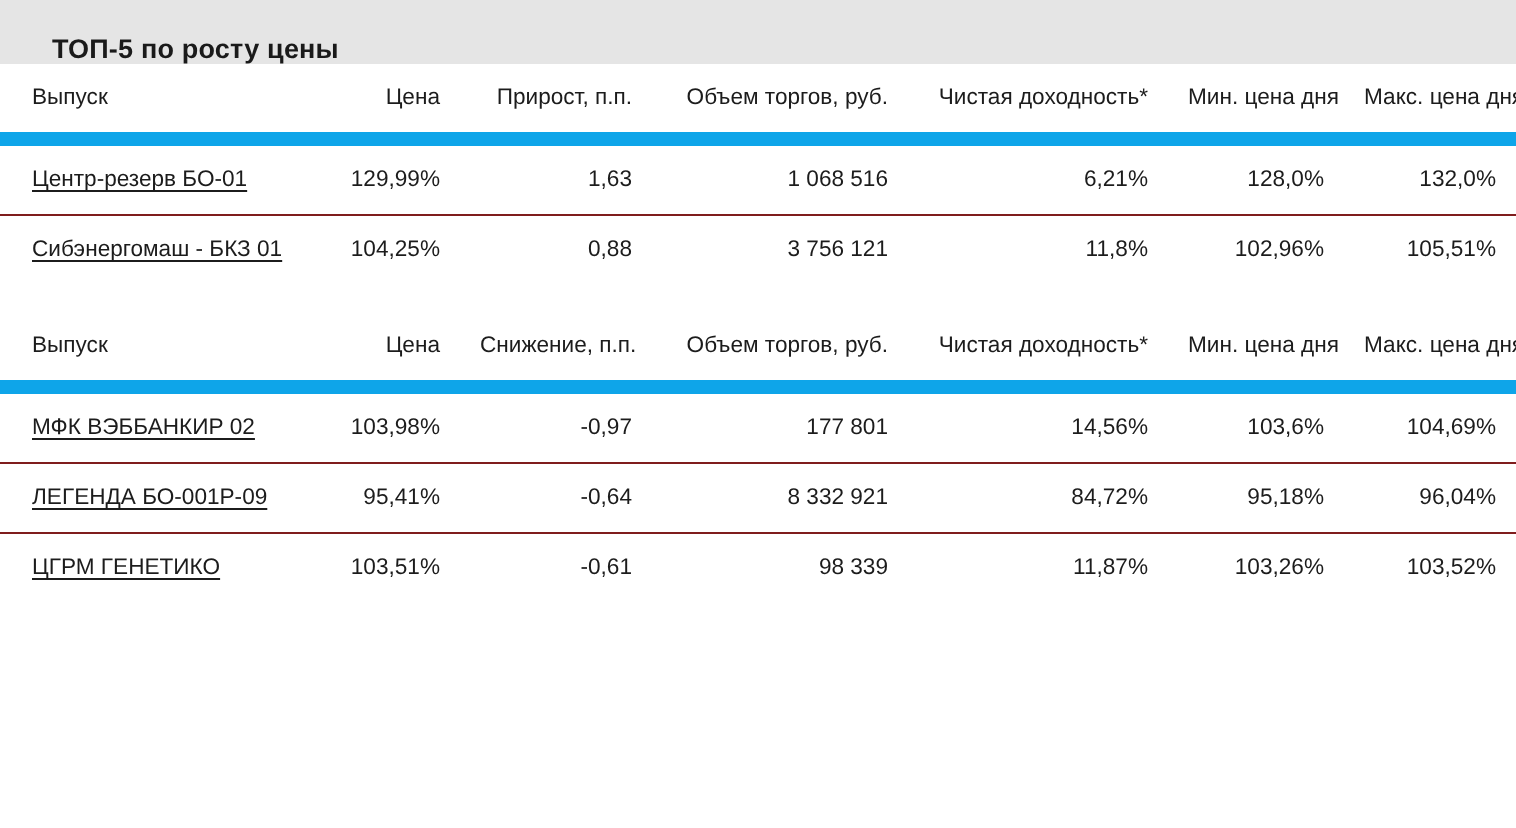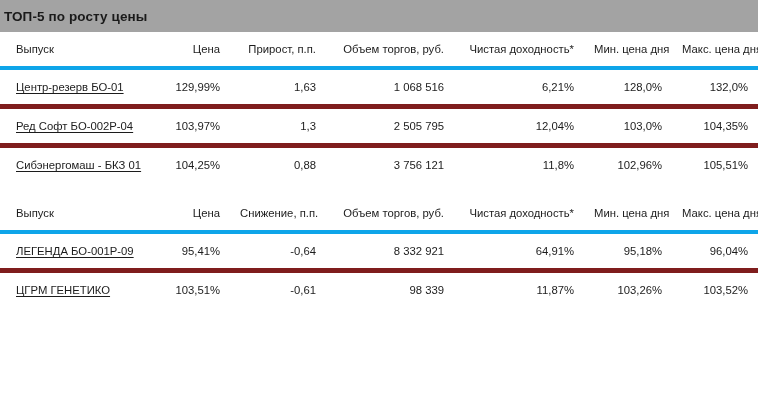--- a/index.html
+++ b/index.html
@@ -17,58 +17,58 @@
   .page {
     width: 758px;
     height: 414px;
     position: relative;
     background: #ffffff;
   }
   .section {
     width: 758px;
   }
   .section-header {
-    background: #a3a3a3;
+    background: #e5e5e5;
     height: 32px;
     display: flex;
-    align-items: center;
-    padding: 0 4px;
+    align-items: flex-end;
+    padding: 0 26px;
     box-sizing: border-box;
     margin: 0;
   }
   .section-title {
     font-size: 13.5px;
     font-weight: bold;
     color: #1a1a1a;
     letter-spacing: 0.1px;
   }
   table {
     width: 758px;
     border-collapse: collapse;
     table-layout: fixed;
   }
   thead th {
     font-size: 11.3px;
     font-weight: normal;
     color: #1c1c1c;
     padding: 11px 10px 11px 10px;
-    border-bottom: 4px solid #0ea5e9;
+    border-bottom: 7px solid #0ea5e9;
     text-align: right;
     white-space: nowrap;
     box-sizing: border-box;
   }
   thead th.col-name {
     text-align: left;
     padding-left: 16px;
   }
   tbody td {
     font-size: 11.3px;
     color: #1c1c1c;
     padding: 11px 10px 11px 10px;
-    border-bottom: 5px solid #7f1d1d;
+    border-bottom: 1px solid #7f1d1d;
     text-align: right;
     white-space: nowrap;
     box-sizing: border-box;
   }
   tbody tr:last-child td {
     border-bottom: none;
   }
   tbody td.col-name {
     text-align: left;
     padding-left: 16px;
@@ -125,29 +125,20 @@
         <tr>
           <td class="col-name"><span class="issuer-link">Центр-резерв БО-01</span></td>
           <td>129,99%</td>
           <td>1,63</td>
           <td>1 068 516</td>
           <td>6,21%</td>
           <td>128,0%</td>
           <td>132,0%</td>
         </tr>
         <tr>
-          <td class="col-name"><span class="issuer-link">Ред Софт БО-002Р-04</span></td>
-          <td>103,97%</td>
-          <td>1,3</td>
-          <td>2 505 795</td>
-          <td>12,04%</td>
-          <td>103,0%</td>
-          <td>104,35%</td>
-        </tr>
-        <tr>
           <td class="col-name"><span class="issuer-link">Сибэнергомаш - БКЗ 01</span></td>
           <td>104,25%</td>
           <td>0,88</td>
           <td>3 756 121</td>
           <td>11,8%</td>
           <td>102,96%</td>
           <td>105,51%</td>
         </tr>
       </tbody>
     </table>
@@ -172,25 +163,34 @@
           <th>Цена</th>
           <th>Снижение, п.п.</th>
           <th>Объем торгов, руб.</th>
           <th>Чистая доходность*</th>
           <th>Мин. цена дня</th>
           <th>Макс. цена дня</th>
         </tr>
       </thead>
       <tbody>
         <tr>
+          <td class="col-name"><span class="issuer-link">МФК ВЭББАНКИР 02</span></td>
+          <td>103,98%</td>
+          <td>-0,97</td>
+          <td>177 801</td>
+          <td>14,56%</td>
+          <td>103,6%</td>
+          <td>104,69%</td>
+        </tr>
+        <tr>
           <td class="col-name"><span class="issuer-link">ЛЕГЕНДА БО-001Р-09</span></td>
           <td>95,41%</td>
           <td>-0,64</td>
           <td>8 332 921</td>
-          <td>64,91%</td>
+          <td>84,72%</td>
           <td>95,18%</td>
           <td>96,04%</td>
         </tr>
         <tr>
           <td class="col-name"><span class="issuer-link">ЦГРМ ГЕНЕТИКО</span></td>
           <td>103,51%</td>
           <td>-0,61</td>
           <td>98 339</td>
           <td>11,87%</td>
           <td>103,26%</td>

